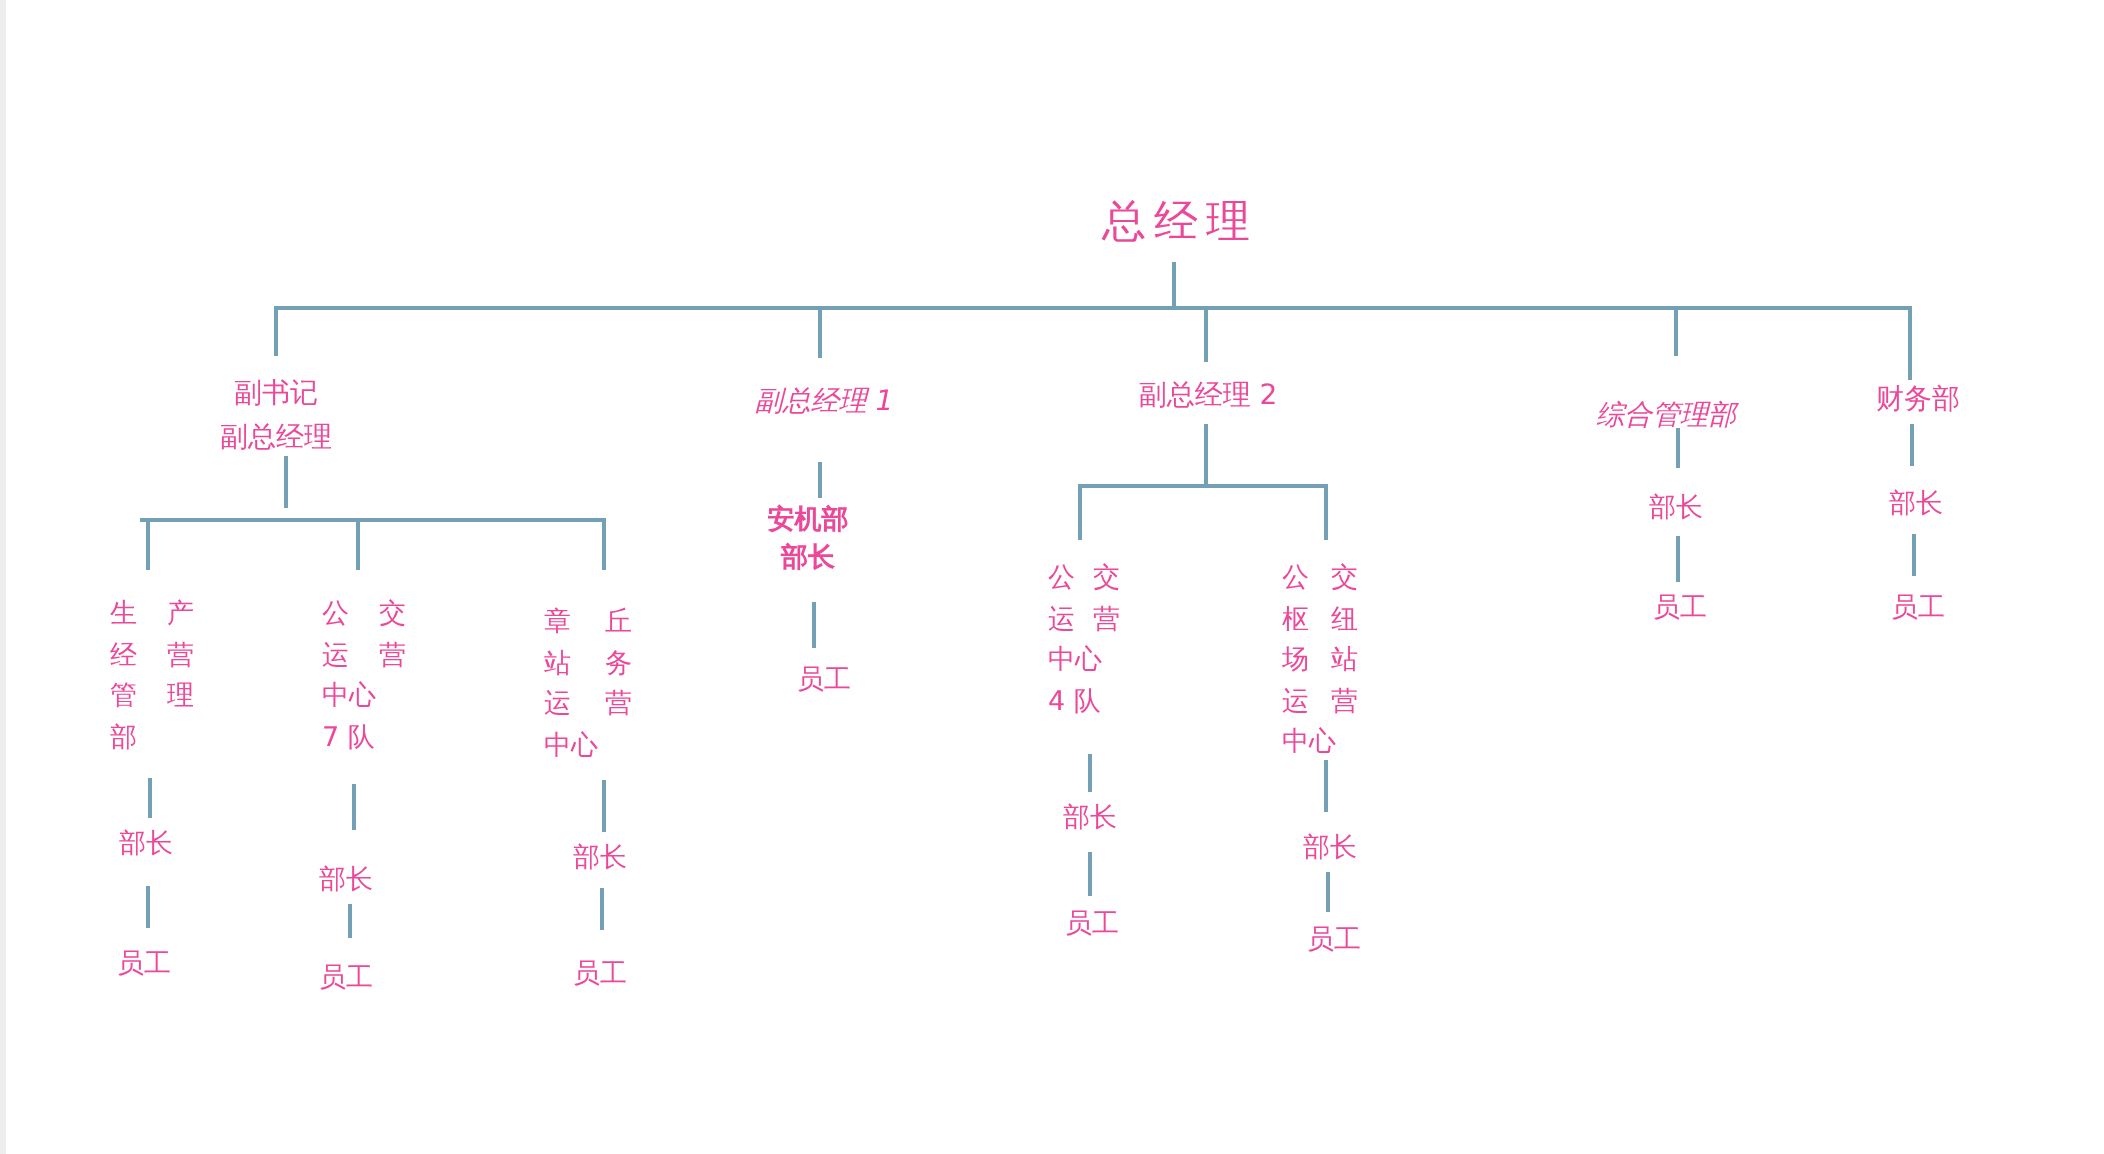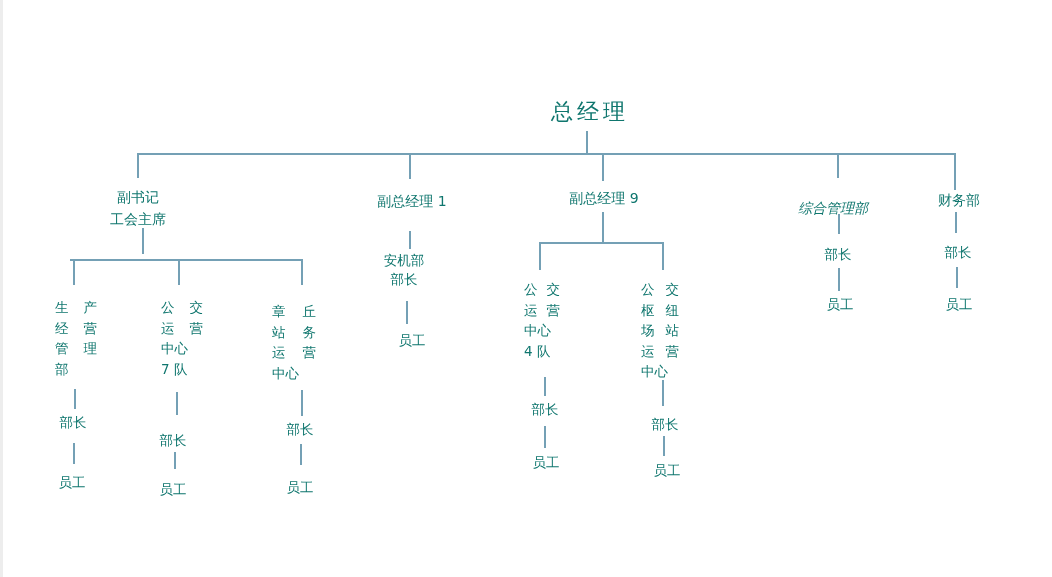--- a/index.html
+++ b/index.html
@@ -1,30 +1,30 @@
 <!DOCTYPE html>
 <html><head>
 <meta charset="utf-8">
 <style>
   html,body{margin:0;padding:0;background:#ffffff;}
   #canvas{
     position:relative;width:1052px;height:577px;background:#ffffff;
     font-family:"DejaVu Sans","Liberation Sans",sans-serif;
-    color:#0f766e;overflow:hidden;
+    color:#ec4899;overflow:hidden;
   }
   .vl,.hl{position:absolute;background:#74a0b5;}
   .vl{width:2px;}
   .hl{height:2px;}
   .edge{position:absolute;left:0;top:0;width:3px;height:577px;background:#ededed;}
   .node{position:absolute;transform:translateX(-50%);white-space:nowrap;
         font-size:13.5px;line-height:17px;text-align:center;}
   .lbl{font-size:14px;}
   .title{font-size:22px;letter-spacing:4px;line-height:24px;}
   .two{line-height:22px;}
-  .dept2{line-height:19px;font-size:13.5px;}
+  .dept2{line-height:19px;font-size:13.5px;font-weight:bold;}
   .wbox{position:absolute;font-size:13.5px;line-height:20.5px;text-align:left;}
   .dline{display:block;}
   .dline.just{display:flex;justify-content:space-between;}
 </style>
 </head>
 <body>
 
 <div id="canvas">
   <div class="edge"></div>
 
@@ -33,21 +33,21 @@
   <div class="vl" style="left:586px;top:131px;height:23px;"></div>
   <div class="hl" style="left:138px;top:153px;width:818px;"></div>
   <div class="vl" style="left:137px;top:153px;height:25px;"></div>
   <div class="vl" style="left:409px;top:153px;height:26px;"></div>
   <div class="vl" style="left:602px;top:153px;height:28px;"></div>
   <div class="vl" style="left:837px;top:153px;height:25px;"></div>
   <div class="vl" style="left:954px;top:153px;height:37px;"></div>
 
   <div class="node lbl two" style="left:138px;top:186px;">
     <div>副书记</div>
-    <div>工会主席</div>
+    <div>副总经理</div>
   </div>
 
   <div class="vl" style="left:142px;top:228px;height:26px;"></div>
   <div class="hl" style="left:70px;top:259px;width:233px;"></div>
   <div class="vl" style="left:73px;top:259px;height:26px;"></div>
   <div class="vl" style="left:178px;top:259px;height:26px;"></div>
   <div class="vl" style="left:301px;top:259px;height:26px;"></div>
 
   <div class="wbox" style="left:55px;top:297px;width:42px;">
     <span class="dline just">
@@ -99,30 +99,30 @@
         <span>运</span>
         <span>营</span>
       </span>
     <span class="dline">中心</span>
   </div>
   <div class="vl" style="left:301px;top:390px;height:26px;"></div>
   <div class="node" style="left:300px;top:421px;">部长</div>
   <div class="vl" style="left:300px;top:444px;height:21px;"></div>
   <div class="node" style="left:300px;top:479px;">员工</div>
 
-  <div class="node lbl" style="left:412px;top:193px;">副总经理 1</div>
+  <div class="node lbl" style="left:412px;top:193px;font-style:italic;">副总经理 1</div>
   <div class="vl" style="left:409px;top:231px;height:18px;"></div>
   <div class="node dept2" style="left:404px;top:251px;">
     <div>安机部</div>
     <div>部长</div>
   </div>
   <div class="vl" style="left:406px;top:301px;height:23px;"></div>
   <div class="node" style="left:412px;top:332px;">员工</div>
 
-  <div class="node lbl" style="left:604px;top:190px;">副总经理 9</div>
+  <div class="node lbl" style="left:604px;top:190px;">副总经理 2</div>
   <div class="vl" style="left:602px;top:212px;height:30px;"></div>
   <div class="hl" style="left:539px;top:242px;width:125px;"></div>
   <div class="vl" style="left:539px;top:242px;height:28px;"></div>
   <div class="vl" style="left:662px;top:242px;height:28px;"></div>
 
   <div class="wbox" style="left:524px;top:279px;width:36px;">
     <span class="dline just">
         <span>公</span>
         <span>交</span>
       </span>

